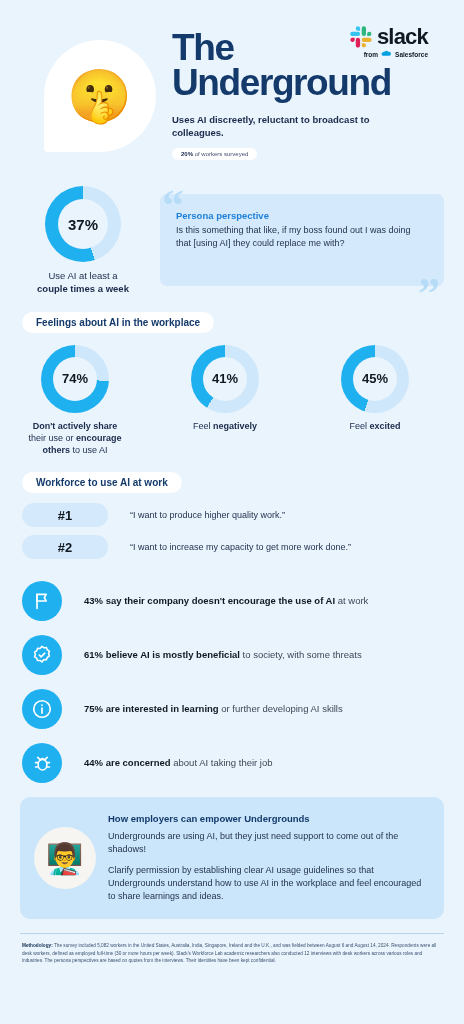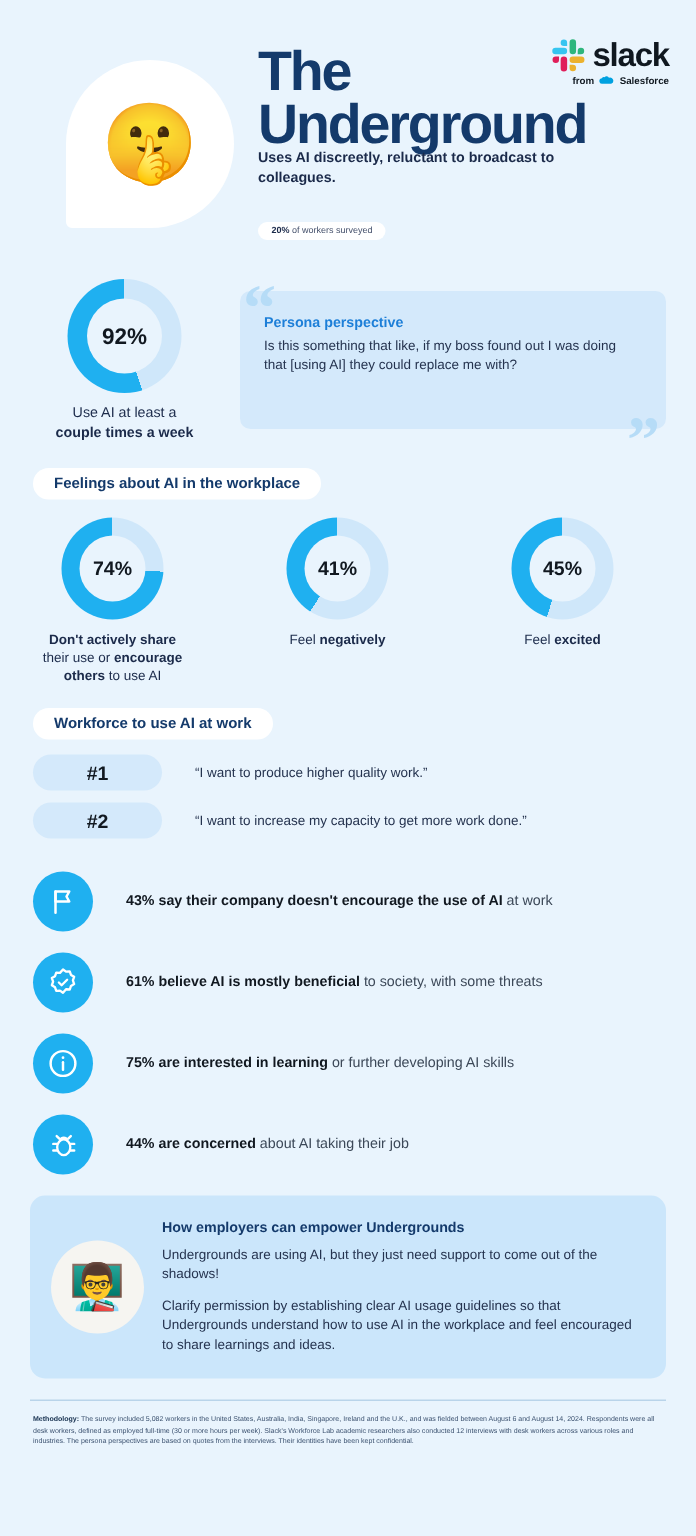--- a/index.html
+++ b/index.html
@@ -16,21 +16,21 @@
 
   
   .header {
     position: relative;
     height: 178px;
     padding: 18px 18px 0 18px;
   }
   .brand {
     position: absolute;
     top: 26px;
-    right: 18px;
+    right: 36px;
     display: flex;
     flex-direction: column;
     align-items: flex-end;
   }
   .brand-row { display: flex; align-items: center; gap: 5px; }
   .slack-mark { width: 22px; height: 22px; }
   .slack-word {
     font-size: 22px;
     font-weight: bold;
     letter-spacing: -0.8px;
@@ -69,20 +69,21 @@
     width: 250px;
   }
   .title {
     font-size: 37px;
     line-height: 0.95;
     font-weight: bold;
     letter-spacing: -1.4px;
     color: #143a6b;
   }
   .subtitle {
+    margin-top: 14px;
     font-size: 9.5px;
     font-weight: bold;
     line-height: 1.35;
     color: #1b2a4a;
   }
   .surveyed-pill {
     position: absolute;
     left: 172px;
     top: 148px;
     background: #ffffff;
@@ -326,21 +327,21 @@
   <div class="surveyed-pill">
     <b>20%</b><span> of workers surveyed</span>
   </div>
 </div>
 
 
 <div class="row-hero">
 
   <div class="donut-block">
     <div class="donut" id="hero-donut" style="width: 76px; height: 76px; background: conic-gradient(rgb(207, 231, 250) 0deg, rgb(207, 231, 250) 162deg, rgb(31, 176, 240) 162deg, rgb(31, 176, 240) 360deg);">
-      <div class="hole" style="inset:13px;font-size:15px;">92%</div>
+      <div class="hole" style="inset:13px;font-size:15px;">37%</div>
     </div>
     <div class="donut-caption">
       <span>Use AI at least a</span><br>
       <b>couple times a week</b>
     </div>
   </div>
 
   <div class="quote-card">
     <span class="quote-mark qm-open">“</span>
     <span class="quote-mark qm-close">”</span>

